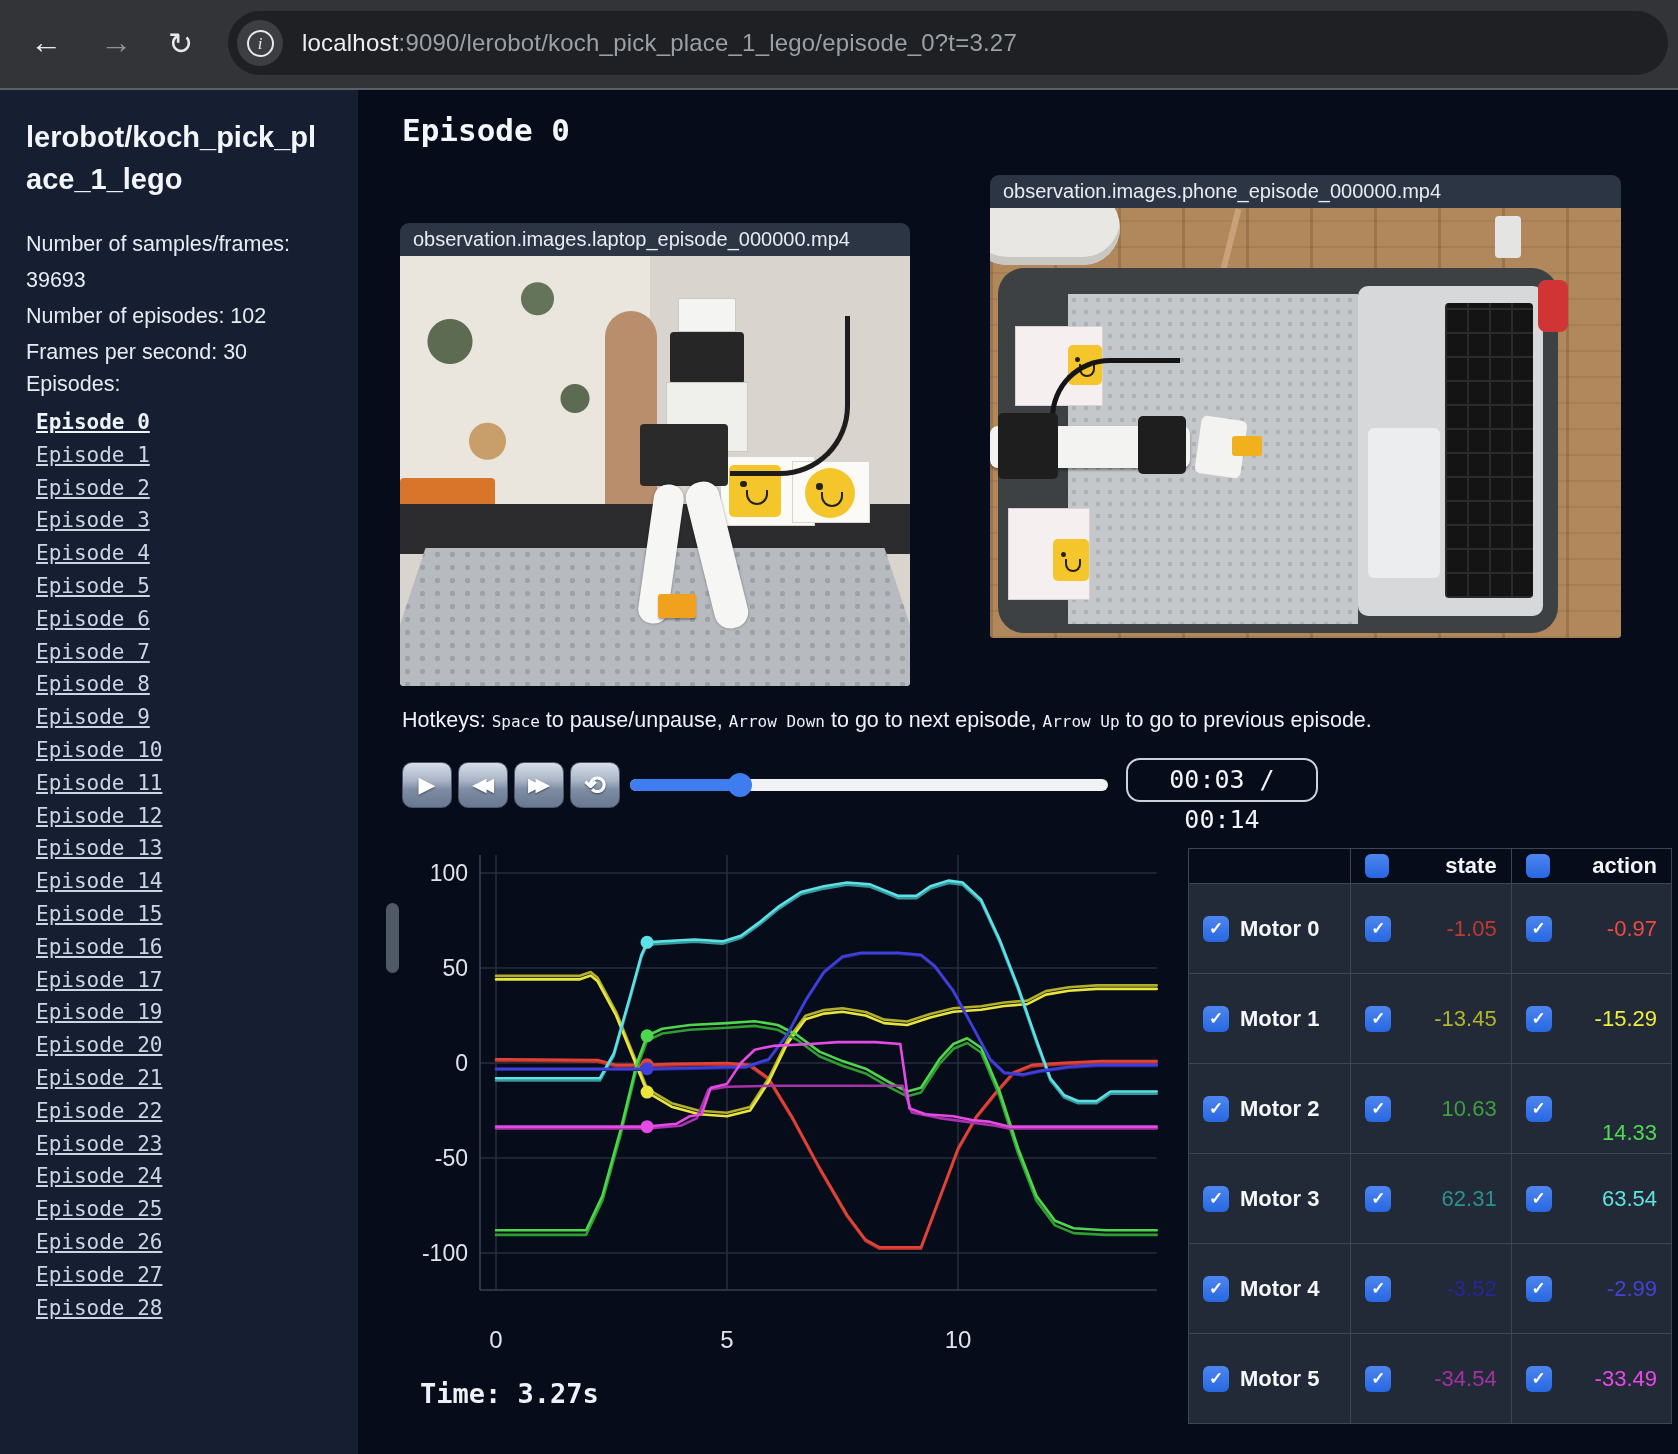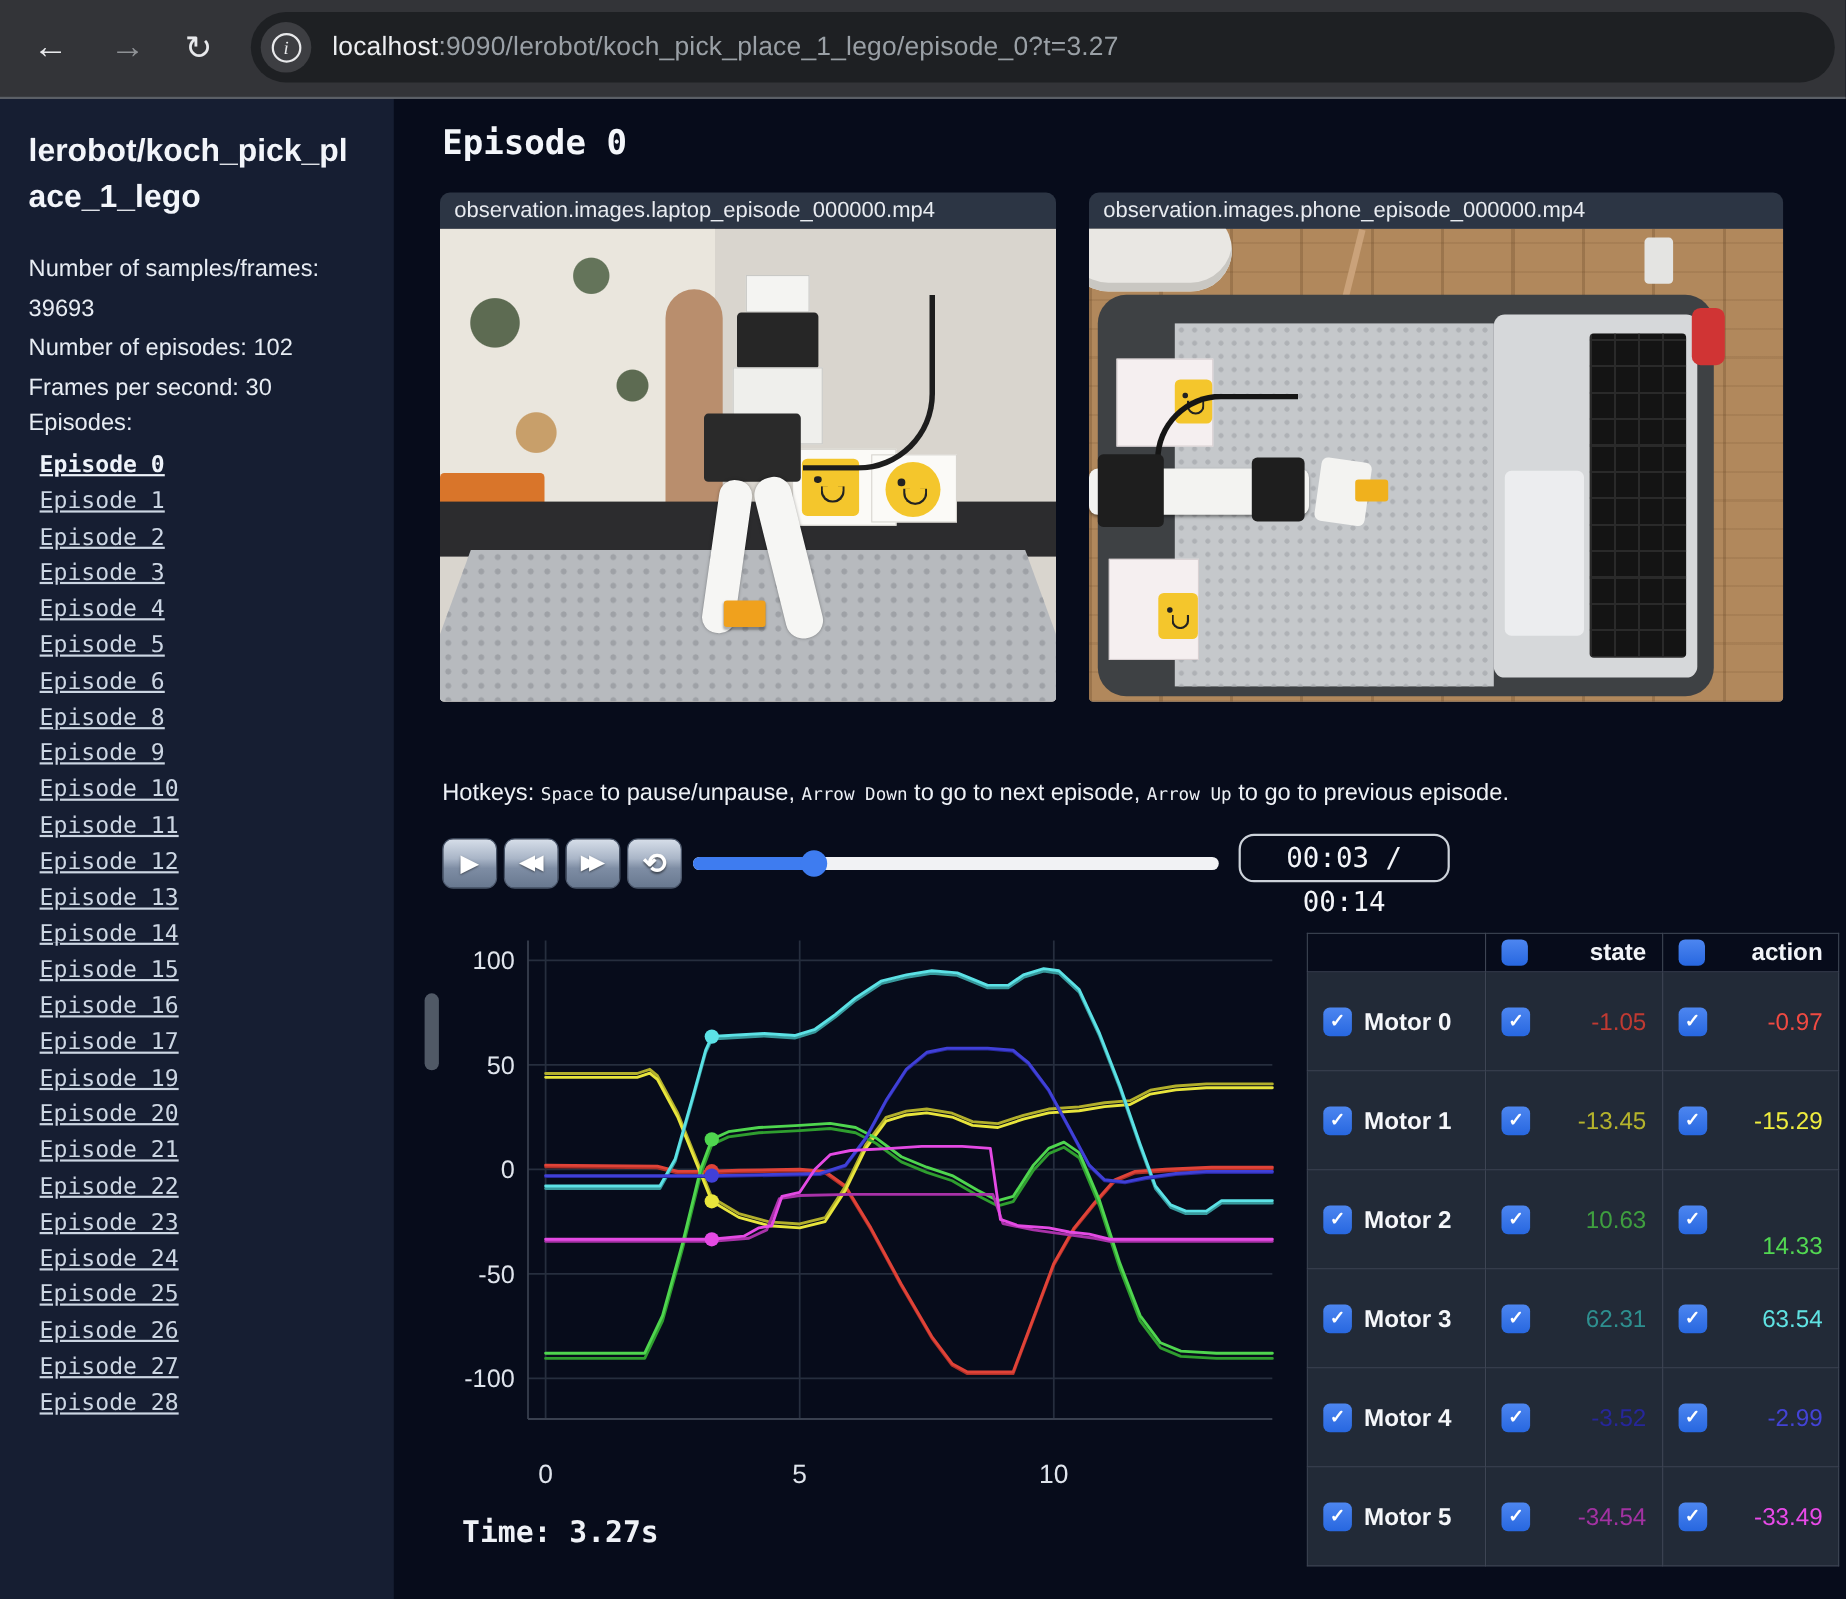--- a/index.html
+++ b/index.html
@@ -30,21 +30,21 @@
   #episodes-label { position:absolute; left:26px; top:282px; font-size:21.5px; color:#e7ecf3; }
   #episode-list { position:absolute; left:36px; top:316px; width:300px; }
   .ep-link { display:block; font-family:"DejaVu Sans Mono", monospace; font-size:21px; line-height:32.8px; color:#ccd6e3; text-decoration:underline; cursor:pointer; white-space:nowrap; }
   .ep-link.active { font-weight:bold; color:#eef3fa; }
 
   
   #episode-title { position:absolute; left:44px; top:22px; font-family:"DejaVu Sans Mono", monospace; font-size:31px; font-weight:bold; color:#f3f6fa; }
 
   
   .video-card { position:absolute; top:85px; }
-  #video-left { left:42px; width:560px; }
+  #video-left { left:42px; width:510px;margin-top:48px; }
   #video-right { left:632px; width:631px; }
   .video-caption { height:33px; background:#2c3544; border-radius:9px 9px 0 0; color:#e8ebf0; font-size:20px; line-height:33px; padding-left:13px; white-space:nowrap; overflow:hidden; }
   .video-frame { position:relative; height:430px; overflow:hidden; border-radius:0 0 4px 4px; background:#888; }
 
   
   .scene-wall { position:absolute; inset:0; background:#d9d5ce; }
   .scene-person { position:absolute; left:0; top:0; width:250px; height:285px; background:#eae6dd;
     background-image:radial-gradient(circle at 20% 30%, #5d6b52 0 22px, transparent 23px),
       radial-gradient(circle at 55% 15%, #64745a 0 16px, transparent 17px),
       radial-gradient(circle at 35% 65%, #c89f6a 0 18px, transparent 19px),
@@ -153,20 +153,21 @@
   </div>
   <div id="episodes-label">Episodes:</div>
   <div id="episode-list">
       <a class="ep-link active">Episode 0</a>
       <a class="ep-link">Episode 1</a>
       <a class="ep-link">Episode 2</a>
       <a class="ep-link">Episode 3</a>
       <a class="ep-link">Episode 4</a>
       <a class="ep-link">Episode 5</a>
       <a class="ep-link">Episode 6</a>
+      <a class="ep-link">Episode 7</a>
       <a class="ep-link">Episode 8</a>
       <a class="ep-link">Episode 9</a>
       <a class="ep-link">Episode 10</a>
       <a class="ep-link">Episode 11</a>
       <a class="ep-link">Episode 12</a>
       <a class="ep-link">Episode 13</a>
       <a class="ep-link">Episode 14</a>
       <a class="ep-link">Episode 15</a>
       <a class="ep-link">Episode 16</a>
       <a class="ep-link">Episode 17</a>

